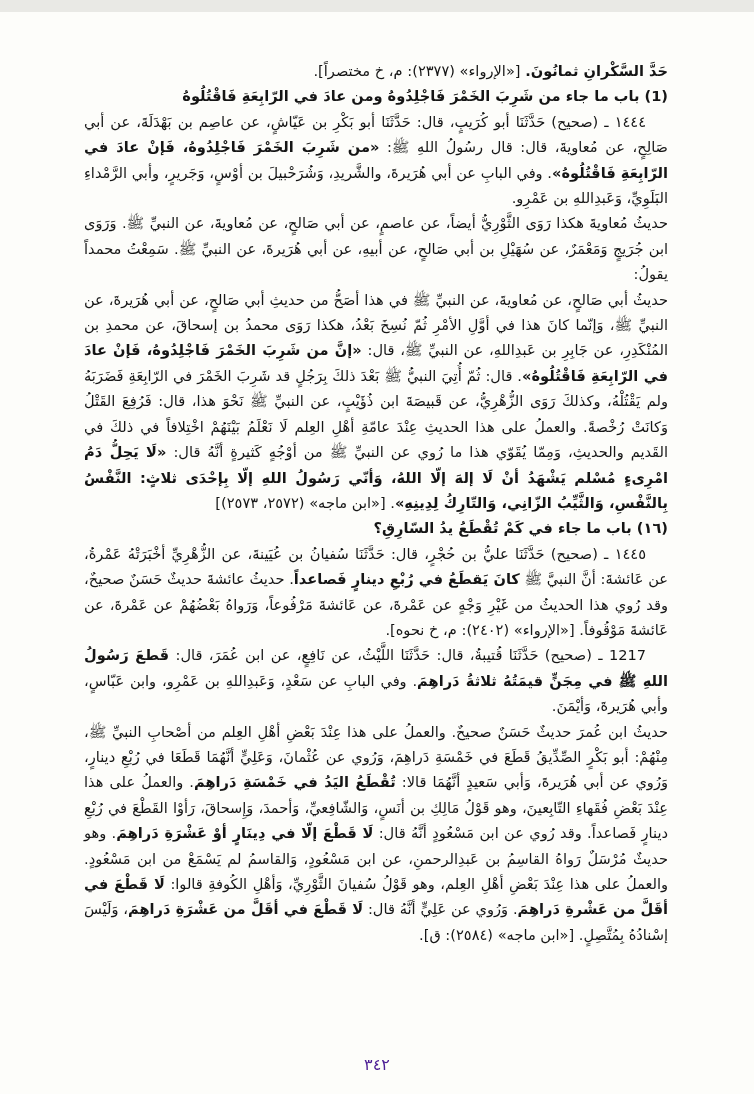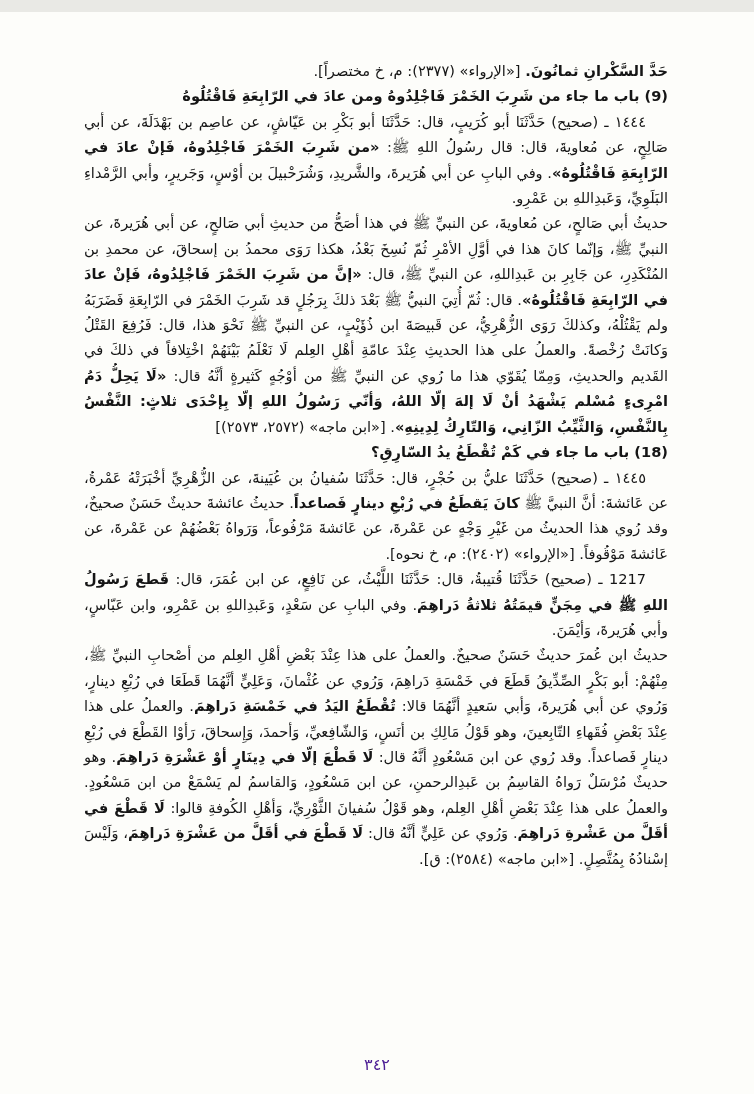--- a/index.html
+++ b/index.html
@@ -47,28 +47,29 @@
     color: #4c1d95;
   }
 </style>
 </head>
 <body>
 
 <div class="page">
 
   <p class="tail"><span class="b">حَدَّ السَّكْرانِ ثمانُونَ.</span><span> [«الإرواء» (٢٣٧٧): م، خ مختصراً].</span></p>
 
-  <p class="bab">(9) باب ما جاء من شَرِبَ الخَمْرَ فَاجْلِدُوهُ ومن عادَ في الرّابِعَةِ فَاقْتُلُوهُ</p>
+  <p class="bab">(1) باب ما جاء من شَرِبَ الخَمْرَ فَاجْلِدُوهُ ومن عادَ في الرّابِعَةِ فَاقْتُلُوهُ</p>
 
   <p class="indent"><span>١٤٤٤ ـ (صحيح) حَدَّثَنَا أبو كُرَيبٍ، قال: حَدَّثَنَا أبو بَكْرِ بن عَيّاشٍ، عن عاصِم بن بَهْدَلَةَ، عن أبي صَالِحٍ، عن مُعاويةَ، قال: قال رسُولُ اللهِ ﷺ: </span><span class="b">«من شَرِبَ الخَمْرَ فَاجْلِدُوهُ، فَإنْ عادَ في الرّابِعَةِ فَاقْتُلُوهُ»</span><span>. وفي البابِ عن أبي هُرَيرةَ، والشَّريدِ، وَشُرَحْبيلَ بن أوْسٍ، وَجَريرٍ، وأبي الرَّمْداءِ البَلَوِيِّ، وَعَبدِاللهِ بن عَمْرِو.</span></p>
 
+  <p>حديثُ مُعاويةَ هكذا رَوَى الثَّوْرِيُّ أيضاً، عن عاصمٍ، عن أبي صَالحٍ، عن مُعاويةَ، عن النبيِّ ﷺ. وَرَوَى ابن جُرَيجٍ وَمَعْمَرٌ، عن سُهَيْلِ بن أبي صَالحٍ، عن أبيهِ، عن أبي هُرَيرةَ، عن النبيِّ ﷺ. سَمِعْتُ محمداً يقولُ:</p>
 
   <p><span>حديثُ أبي صَالحٍ، عن مُعاويةَ، عن النبيِّ ﷺ في هذا أصَحُّ من حديثِ أبي صَالحٍ، عن أبي هُرَيرةَ، عن النبيِّ ﷺ، وَإنّما كانَ هذا في أوَّلِ الأمْرِ ثُمّ نُسِخَ بَعْدُ، هكذا رَوَى محمدُ بن إسحاقَ، عن محمدِ بن المُنْكَدِرِ، عن جَابِرِ بن عَبدِاللهِ، عن النبيِّ ﷺ، قال: </span><span class="b">«إنَّ من شَرِبَ الخَمْرَ فَاجْلِدُوهُ، فَإنْ عادَ في الرّابِعَةِ فَاقْتُلُوهُ»</span><span>. قال: ثُمّ أُتِيَ النبيُّ ﷺ بَعْدَ ذلكَ بِرَجُلٍ قد شَرِبَ الخَمْرَ في الرّابِعَةِ فَضَرَبَهُ ولم يَقْتُلْهُ، وكذلكَ رَوَى الزُّهْرِيُّ، عن قَبيصَةَ ابن ذُؤَيْبٍ، عن النبيِّ ﷺ نَحْوَ هذا، قال: فَرُفِعَ القَتْلُ وَكانَتْ رُخْصةً. والعملُ على هذا الحديثِ عِنْدَ عامّةِ أهْلِ العِلم لَا نَعْلَمُ بَيْنَهُمْ اخْتِلافاً في ذلكَ في القَديم والحديثِ، وَمِمّا يُقَوّي هذا ما رُوي عن النبيِّ ﷺ من أوْجُهٍ كَثيرةٍ أنَّهُ قال: </span><span class="b">«لَا يَحِلُّ دَمُ امْرِىءٍ مُسْلم يَشْهَدُ أنْ لَا إلهَ إلّا اللهُ، وَأنّي رَسُولُ اللهِ إلّا بِإحْدَى ثلاثٍ: النَّفْسُ بِالنَّفْسِ، وَالثَّيِّبُ الزّانِي، وَالتّارِكُ لِدِينِهِ»</span><span>. [«ابن ماجه» (٢٥٧٢، ٢٥٧٣)]</span></p>
 
-  <p class="bab">(18) باب ما جاء في كَمْ تُقْطَعُ يدُ السّارِقِ؟</p>
+  <p class="bab">(١٦) باب ما جاء في كَمْ تُقْطَعُ يدُ السّارِقِ؟</p>
 
   <p class="indent"><span>١٤٤٥ ـ (صحيح) حَدَّثَنَا عليُّ بن حُجْرٍ، قال: حَدَّثَنَا سُفيانُ بن عُيَينةَ، عن الزُّهْرِيِّ أخْبَرَتْهُ عَمْرةُ، عن عَائشةَ: أنَّ النبيَّ ﷺ </span><span class="b">كانَ يَقطَعُ في رُبْعِ دينارٍ فَصاعداً</span><span>. حديثُ عائشةَ حديثٌ حَسَنٌ صحيحٌ، وقد رُوي هذا الحديثُ من غَيْرِ وَجْهٍ عن عَمْرةَ، عن عَائشةَ مَرْفُوعاً، وَرَواهُ بَعْضُهُمْ عن عَمْرةَ، عن عَائشةَ مَوْقُوفاً. [«الإرواء» (٢٤٠٢): م، خ نحوه].</span></p>
 
   <p class="indent"><span>1217 ـ (صحيح) حَدَّثَنَا قُتيبةُ، قال: حَدَّثَنَا اللَّيْثُ، عن نَافِعٍ، عن ابن عُمَرَ، قال: </span><span class="b">قَطعَ رَسُولُ اللهِ ﷺ في مِجَنٍّ قيمَتُهُ ثلاثةُ دَراهِمَ</span><span>. وفي البابِ عن سَعْدٍ، وَعَبدِاللهِ بن عَمْرِو، وابن عَبّاسٍ، وأبي هُرَيرةَ، وَأيْمَنَ.</span></p>
 
   <p><span>حديثُ ابن عُمرَ حديثٌ حَسَنٌ صحيحٌ. والعملُ على هذا عِنْدَ بَعْضِ أهْلِ العِلم من أصْحابِ النبيِّ ﷺ، مِنْهُمْ: أبو بَكْرٍ الصِّدِّيقُ قَطَعَ في خَمْسَةِ دَراهِمَ، وَرُوي عن عُثْمانَ، وَعَلِيٍّ أنَّهُمَا قَطَعَا في رُبْعِ دينارٍ، وَرُوي عن أبي هُرَيرةَ، وَأبي سَعيدٍ أنَّهُمَا قالا: </span><span class="b">تُقْطَعُ اليَدُ في خَمْسَةِ دَراهِمَ</span><span>. والعملُ على هذا عِنْدَ بَعْضِ فُقَهاءِ التّابِعينَ، وهو قَوْلُ مَالِكِ بن أنَسٍ، وَالشّافِعيِّ، وَأحمدَ، وَإِسحاقَ، رَأوْا القَطْعَ في رُبْعِ دينارٍ فَصاعداً. وقد رُوي عن ابن مَسْعُودٍ أنَّهُ قال: </span><span class="b">لَا قَطْعَ إلّا في دِينَارٍ أوْ عَشْرَةِ دَراهِمَ</span><span>. وهو حديثٌ مُرْسَلٌ رَواهُ القاسِمُ بن عَبدِالرحمنِ، عن ابن مَسْعُودٍ، وَالقاسمُ لم يَسْمَعْ من ابن مَسْعُودٍ. والعملُ على هذا عِنْدَ بَعْضِ أهْلِ العِلم، وهو قَوْلُ سُفيانَ الثَّوْرِيِّ، وَأهْلِ الكُوفةِ قالوا: </span><span class="b">لَا قَطْعَ في أقَلَّ من عَشْرةِ دَراهِمَ</span><span>. وَرُوي عن عَلِيٍّ أنَّهُ قال: </span><span class="b">لَا قَطْعَ في أقَلَّ من عَشْرَةِ دَراهِمَ</span><span>، وَلَيْسَ إسْنادُهُ بِمُتَّصِلٍ. [«ابن ماجه» (٢٥٨٤): ق].</span></p>
 
   <div class="pagenum">٣٤٢</div>
 
 </div>

